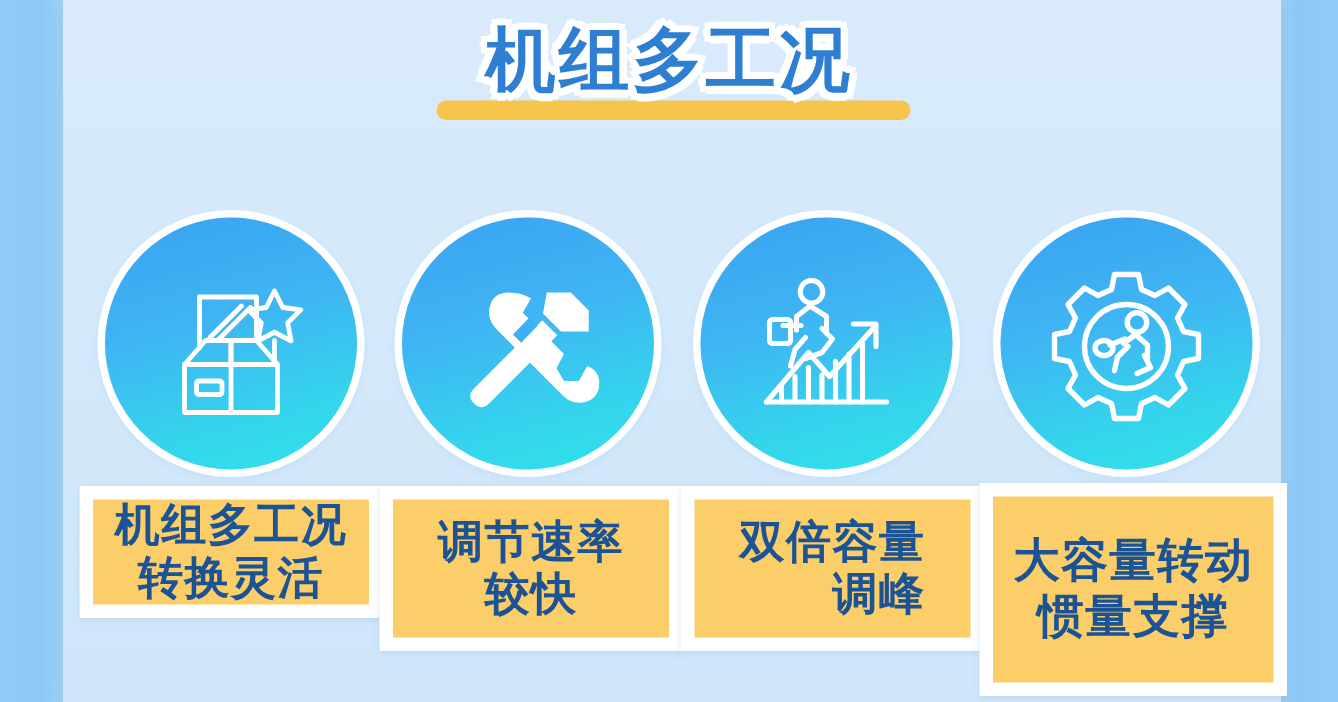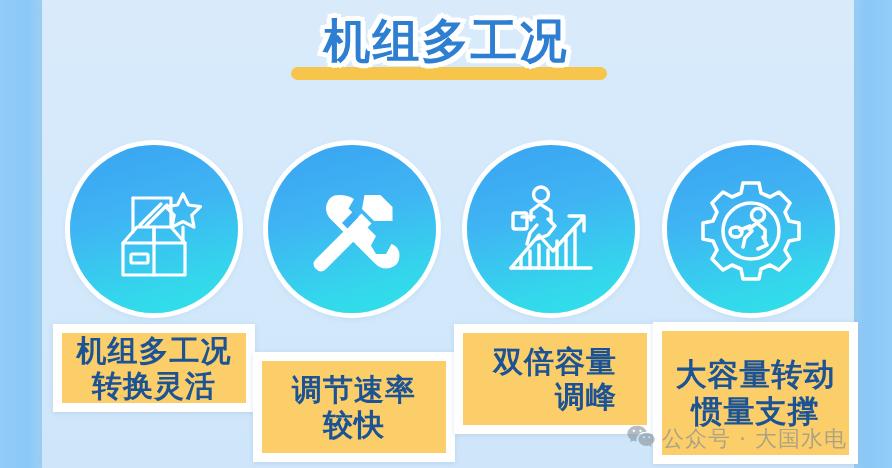--- a/index.html
+++ b/index.html
@@ -205,21 +205,21 @@
             <path d="M66.5 20 L82.5 20 L94.5 32 L94.5 46 L76 46 L64 34 Z"></path>
 
             <path d="M63.5 38.5 L73.5 48.5 L28 94 Q23 99 18 94 Q13 89 18 84 Z"></path>
 
             <path d="M41 20 Q31 20 28.5 29.5 Q26.5 38 33 44.5 L77 88.5 Q83.5 95 92 93 Q101.5 90.5 101.5 80.5 Q101.5 72 93.5 69 L88 79 L78 79 L73 70.5 L78 61 L70 53 L50.5 33.5 L56 24 Q50 20 41 20 Z"></path>
 
             <path d="M60.5 42 L49.5 53.5 L44 48 L55 36.5 Z" fill="#3EAFF2"></path>
           </svg>
         </span>
       </div>
-      <div class="label-card" style="left:211px; top:324px; width:202px; height:110px;margin-top:28px;">
+      <div class="label-card" style="left:211px; top:324px; width:202px; height:110px;">
         <span class="label-text" style="font-size:30px;">调节速率
 较快</span>
       </div>
     </div>
 
     <div class="column">
       <div class="badge" style="left:425px; top:145px; width:168px; height:168px;">
         <span>
           <svg width="112" height="112" viewBox="0 0 112 112" fill="none" stroke="#ffffff" stroke-width="3.4" stroke-linecap="round" stroke-linejoin="round">
 
@@ -279,23 +279,14 @@
         </span>
       </div>
       <div class="label-card" style="left:611px; top:322px; width:205px; height:142px;">
         <span class="label-text" style="font-size:31px;">大容量转动
 惯量支撑</span>
       </div>
     </div>
 
   </div>
 
-  <div class="watermark">
-    <span>
-      <svg class="wechat-icon" viewBox="0 0 32 27" fill="#8A949F">
-        <path d="M11.6 0.6C5.4 0.6 0.4 4.6 0.4 9.6c0 2.8 1.6 5.3 4.1 6.9l-1 3.1 3.6-1.8c1.1 0.3 2.3 0.5 3.5 0.5h0.6c-0.2-0.7-0.3-1.4-0.3-2.1 0-4.8 4.7-8.7 10.5-8.7 0.4 0 0.7 0 1.1 0.1C21.6 3.6 17.1 0.6 11.6 0.6z M7.8 7.7c-0.8 0-1.4-0.6-1.4-1.3s0.6-1.3 1.4-1.3 1.4 0.6 1.4 1.3S8.6 7.7 7.8 7.7z M15.4 7.7c-0.8 0-1.4-0.6-1.4-1.3s0.6-1.3 1.4-1.3 1.4 0.6 1.4 1.3S16.2 7.7 15.4 7.7z"></path>
-        <path d="M31.6 16.1c0-4.2-4.2-7.6-9.3-7.6s-9.3 3.4-9.3 7.6 4.2 7.6 9.3 7.6c1.1 0 2.1-0.2 3.1-0.4l3 1.5-0.8-2.6C29.9 20.7 31.6 18.6 31.6 16.1z M19.3 14.9c-0.6 0-1.2-0.5-1.2-1.1s0.5-1.1 1.2-1.1 1.2 0.5 1.2 1.1S19.9 14.9 19.3 14.9z M25.5 14.9c-0.6 0-1.2-0.5-1.2-1.1s0.5-1.1 1.2-1.1 1.2 0.5 1.2 1.1S26.1 14.9 25.5 14.9z"></path>
-      </svg>
-    </span>
-    <span class="watermark-label">公众号 · 大国水电</span>
-  </div>
 
 </div>
 
 </body></html>

